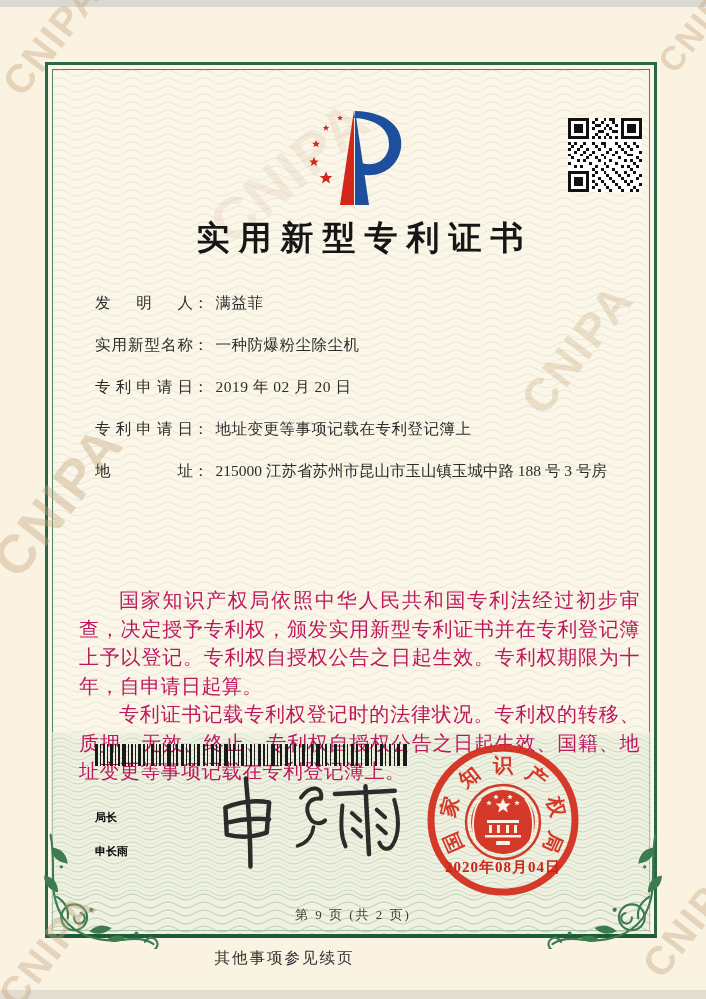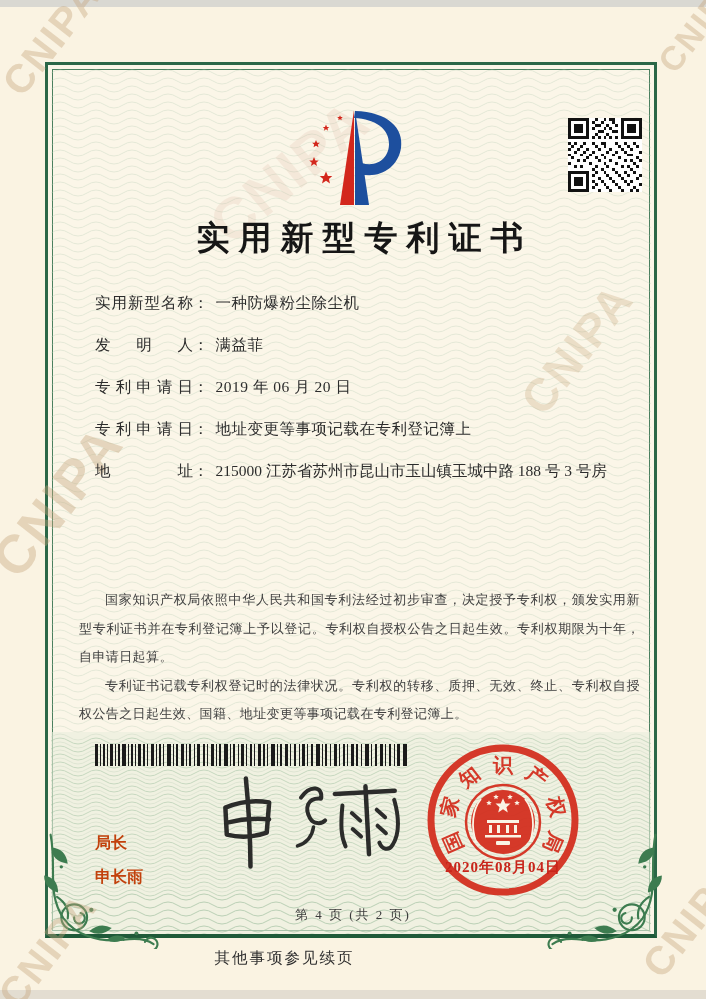--- a/index.html
+++ b/index.html
@@ -28,28 +28,28 @@
 
   .fields{position:absolute;left:95px;top:292px;width:545px;z-index:6;color:#2c2c2c;font-size:15.5px;}
   .frow{margin-bottom:20px;line-height:22px;white-space:nowrap;}
   .flabel{display:inline-block;width:98px;text-align:justify;text-align-last:justify;vertical-align:top;}
   .fcolon{margin-right:7px;}
   .fval{letter-spacing:0.5px;}
 
   .grant-row{position:absolute;left:95px;top:552px;width:545px;font-size:15.5px;color:#2c2c2c;z-index:6;white-space:nowrap;}
   .grant-no{margin-left:48px;}
 
-  .body-text{position:absolute;left:79px;top:586px;width:561px;font-size:13px;line-height:28.5px;
-             color:#404040;z-index:6;text-align:justify;}
+  .body-text{position:absolute;left:79px;top:586px;width:561px;font-size:20px;line-height:28.5px;
+             color:#be185d;z-index:6;text-align:justify;}
   .body-text p{margin:0;text-indent:2em;letter-spacing:0.4px;}
 
   .barcode{position:absolute;left:95px;top:744px;width:312px;height:22px;z-index:6;}
 
-  .sig-block{position:absolute;left:95px;top:826px;z-index:6;font-family:"Liberation Sans","DejaVu Sans",sans-serif;
-             font-size:16px;color:#c2410c;font-weight:600;}
+  .sig-block{position:absolute;left:95px;top:800px;z-index:6;font-family:"Liberation Sans","DejaVu Sans",sans-serif;
+             font-size:11px;color:#000000;font-weight:600;}
   .sig-block div{line-height:34px;}
   .signature{position:absolute;left:210px;top:766px;width:192px;height:108px;z-index:6;}
 
   .seal{position:absolute;left:423px;top:740px;width:160px;height:160px;z-index:7;opacity:0.95;}
   .seal-date{position:absolute;left:408px;top:858px;width:190px;text-align:center;color:#c8241a;
              font-size:15px;font-weight:bold;letter-spacing:1px;z-index:8;}
 
   .corner-ornament{position:absolute;width:118px;height:116px;z-index:4;}
   .corner-left{left:42px;top:833px;}
   .corner-right{right:42px;top:833px;transform:scaleX(-1);}
@@ -204,27 +204,27 @@
       M9,22h1v1H9z M12,22h1v1h-1z M16,22h1v1h-1z M20,22h1v1h-1z M24,22h1v1h-1z
       M8,23h1v1H8z M13,23h1v1h-1z M17,23h1v1h-1z M22,23h1v1h-1z
       M10,24h1v1h-1z M14,24h1v1h-1z M18,24h1v1h-1z M21,24h1v1h-1z M23,24h1v1h-1z"></path>
     </g>
   </svg>
 
   <div class="title">实用新型专利证书</div>
 
   <div class="fields">
     <div class="frow">
+      <span class="flabel">发明人</span><span class="fcolon">：</span><span class="fval">满益菲</span>
+    </div>
+    <div class="frow">
       <span class="flabel">实用新型名称</span><span class="fcolon">：</span><span class="fval">一种防爆粉尘除尘机</span>
     </div>
     <div class="frow">
-      <span class="flabel">发明人</span><span class="fcolon">：</span><span class="fval">满益菲</span>
-    </div>
-    <div class="frow">
-      <span class="flabel">专利申请日</span><span class="fcolon">：</span><span class="fval">2019 年 06 月 20 日</span>
+      <span class="flabel">专利申请日</span><span class="fcolon">：</span><span class="fval">2019 年 02 月 20 日</span>
     </div>
     <div class="frow">
       <span class="flabel">专利申请日</span><span class="fcolon">：</span><span class="fval">地址变更等事项记载在专利登记簿上</span>
     </div>
     <div class="frow">
       <span class="flabel">地址</span><span class="fcolon">：</span><span class="fval" style="letter-spacing:0;text-align:right;">215000 江苏省苏州市昆山市玉山镇玉城中路 188 号 3 号房</span>
     </div>
   </div>
 
 
@@ -304,16 +304,16 @@
           <rect x="11" y="3" width="3" height="8"></rect>
         <rect x="-18" y="13" width="36" height="2.5"></rect>
         <rect x="-7" y="19" width="14" height="4" rx="1"></rect>
       </g>
       <path d="M-27,20 C-32,5 -31,-12 -22,-23" stroke="#fbf5e6" stroke-width="1.8" fill="none"></path>
       <path d="M27,20 C32,5 31,-12 22,-23" stroke="#fbf5e6" stroke-width="1.8" fill="none"></path>
     </g>
   </svg>
   <div class="seal-date">2020年08月04日</div>
 
-  <div class="page-note">第 4 页 (共 2 页)</div>
+  <div class="page-note">第 9 页 (共 2 页)</div>
   <div class="continuation">其他事项参见续页</div>
 
 </div>
 
 </body></html>

